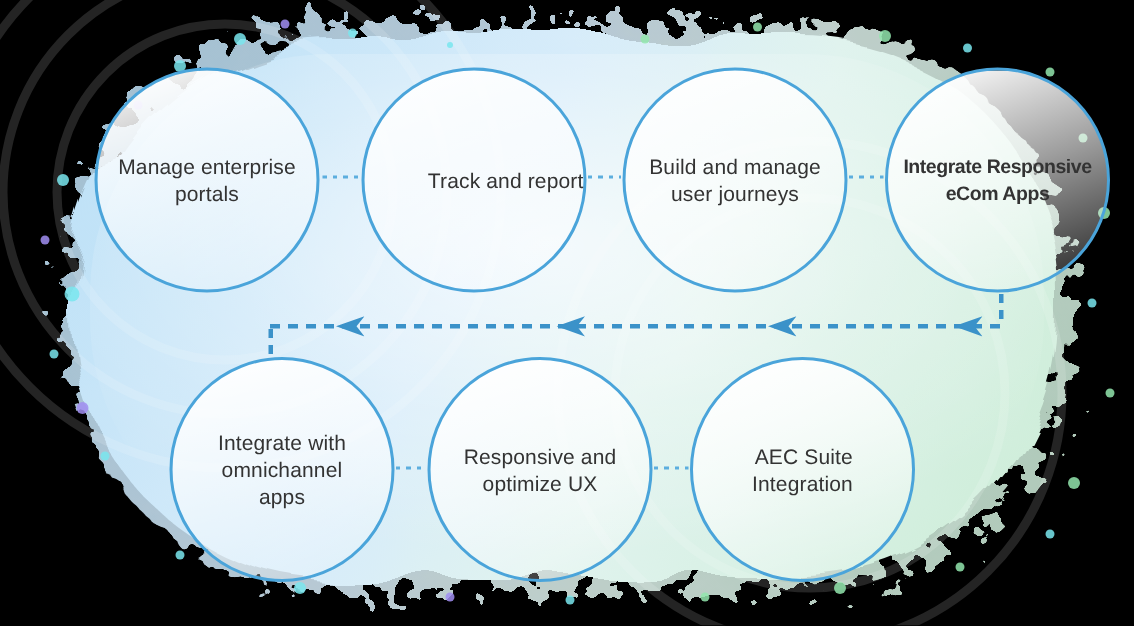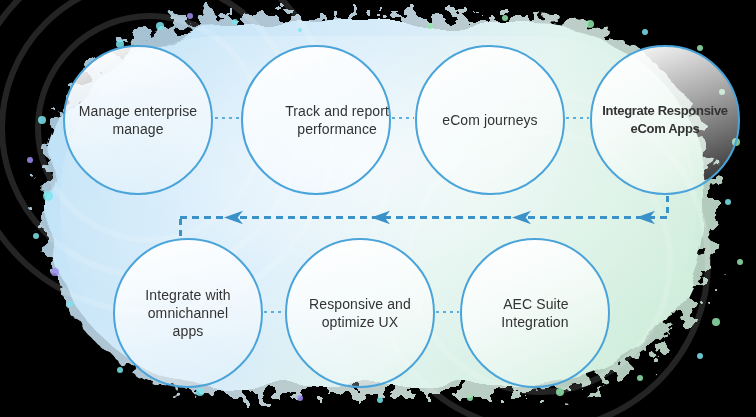--- a/index.html
+++ b/index.html
@@ -128,32 +128,32 @@
 
   <div class="conn" style="left:215px;top:117px;width:25px;"></div>
   <div class="conn" style="left:392px;top:117px;width:22px;"></div>
   <div class="conn" style="left:566px;top:117px;width:23px;"></div>
   <div class="conn" style="left:264px;top:311px;width:20px;"></div>
   <div class="conn" style="left:436px;top:311px;width:23px;"></div>
 
   <div class="node node-top" style="left:63px;">
     <div class="node-label">
       <div>Manage enterprise</div>
-      <div>manage</div>
+      <div>portals</div>
     </div>
   </div>
   <div class="node node-top" style="left:241px;justify-content:flex-end;">
     <div class="node-label">
       <div>Track and report</div>
-      <div>performance</div>
     </div>
   </div>
   <div class="node node-top" style="left:415px;">
     <div class="node-label">
-      <div>eCom journeys</div>
+      <div>Build and manage</div>
+      <div>user journeys</div>
     </div>
   </div>
   <div class="node node-top node--bold" style="left:590px;">
     <div class="node-label">
       <div>Integrate Responsive</div>
       <div>eCom Apps</div>
     </div>
   </div>
 
   <div class="node node-bottom" style="left:113px;">

